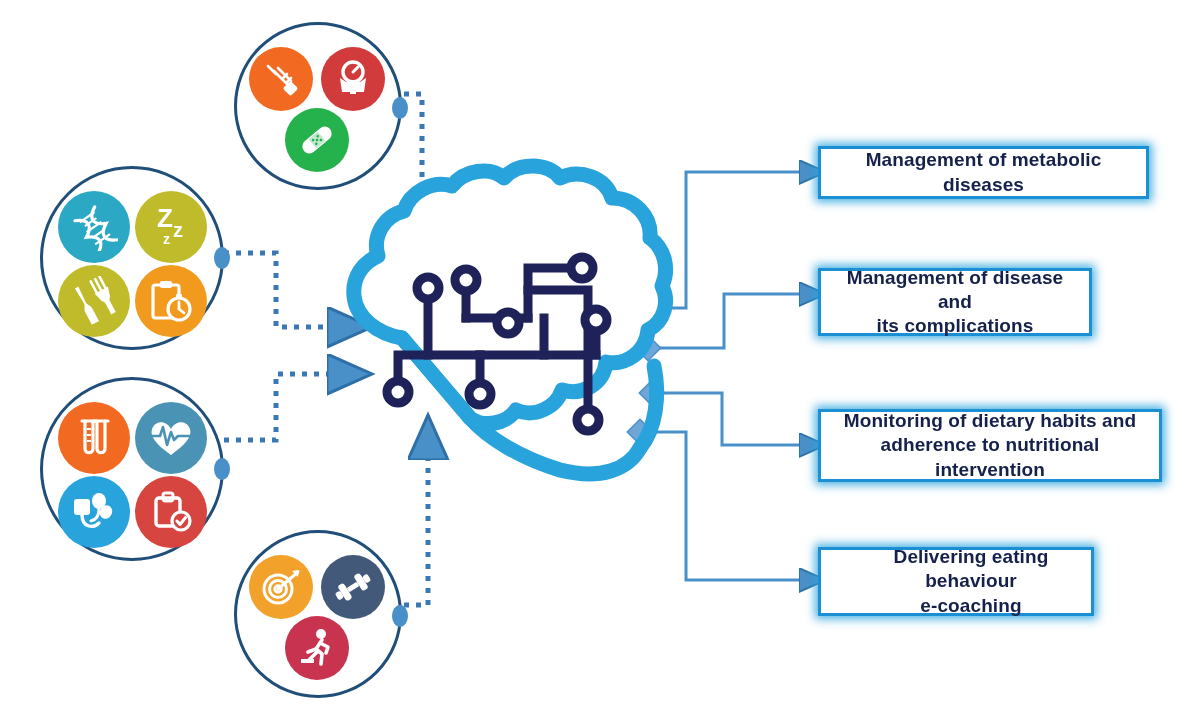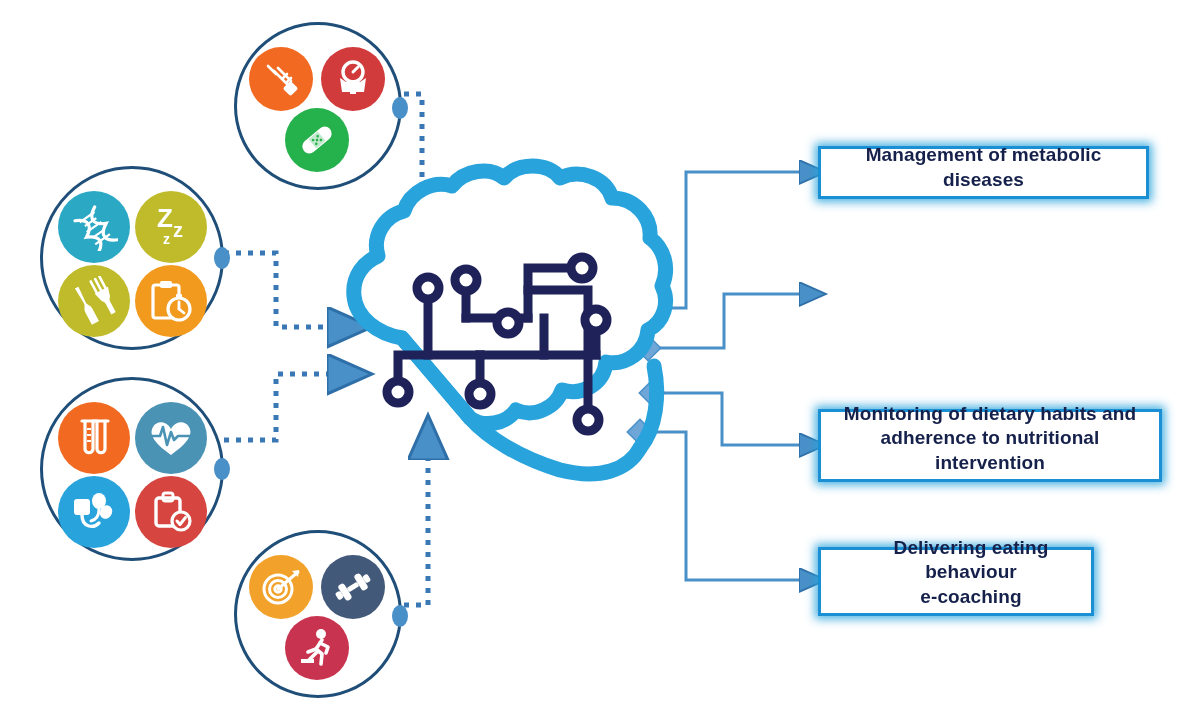--- a/index.html
+++ b/index.html
@@ -25,21 +25,21 @@
     height: 705px;
   }
   
   .outbox {
     position: absolute;
     box-sizing: border-box;
     background: #ffffff;
     border: 3px solid #1B8FD4;
     box-shadow: 0 0 9px 3px rgba(41,163,220,0.85);
     display: flex;
-    align-items: flex-end;
+    align-items: center;
     justify-content: center;
     text-align: center;
     color: #16214B;
     font-weight: bold;
     font-size: 19px;
     line-height: 1.28;
     letter-spacing: .1px;
     padding: 4px 12px;
   }
   #box0 { left: 818px; top: 146px; width: 331px; height: 53px; }
@@ -342,20 +342,26 @@
       </svg>
     </div>
   </div>
 
   <div class="outbox" id="box0">
     <span>
       <span>Management of metabolic diseases</span>
     </span>
   </div>
 
+  <div class="outbox" id="box1">
+    <span>
+      <span>Management of disease and</span><br>
+      <span>its complications</span>
+    </span>
+  </div>
 
   <div class="outbox" id="box2">
     <span>
       <span>Monitoring of dietary habits and</span><br>
       <span>adherence to nutritional intervention</span>
     </span>
   </div>
 
   <div class="outbox" id="box3">
     <span>

